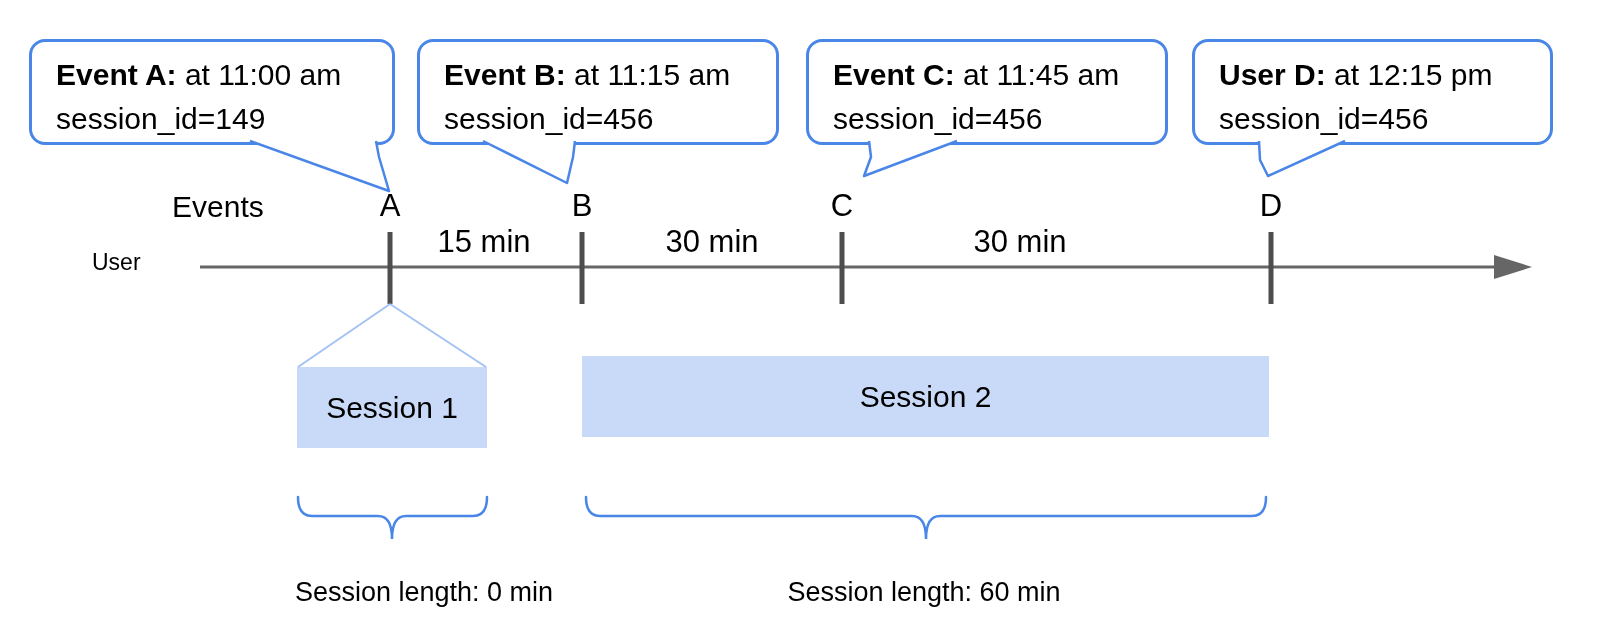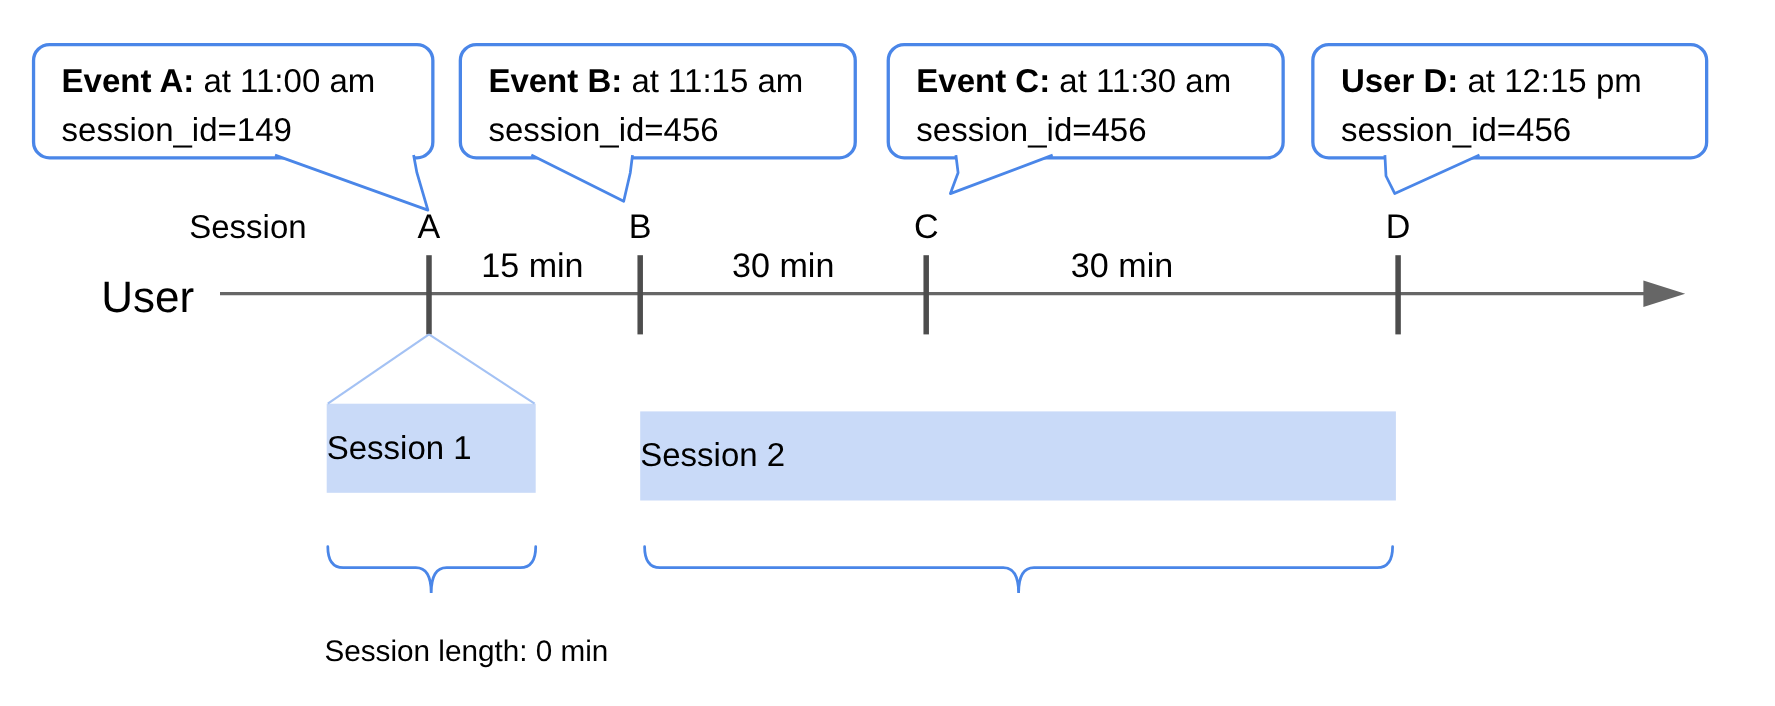--- a/index.html
+++ b/index.html
@@ -32,39 +32,39 @@
     white-space:nowrap;
     z-index:1;
   }
   .callout .b{font-weight:bold;}
   #callout-a{left:29px;width:366px;}
   #callout-b{left:417px;width:362px;}
   #callout-c{left:806px;width:362px;}
   #callout-d{left:1192px;width:361px;}
   .axis-label{position:absolute;font-size:30px;}
   #events-label{left:172px;top:190px;}
-  #user-label{left:92px;top:249px;font-size:40px;}
+  #user-label{left:92px;top:249px;font-size:23px;}
   .event-letter{
     position:absolute;top:188px;
     font-size:31px;
     transform:translateX(-50%);
   }
   .interval-label{
     position:absolute;top:224px;
     font-size:31px;
     transform:translateX(-50%);
   }
   .session-box{
     position:absolute;
     background:var(--light-blue-fill);
-    display:flex;align-items:center;
+    display:flex;align-items:center;justify-content:center;
     font-size:30px;
   }
   #session-1{left:297px;top:367px;width:190px;height:81px;}
-  #session-2{left:582px;top:374px;width:687px;height:81px;}
+  #session-2{left:582px;top:356px;width:687px;height:81px;}
   .length-label{
     position:absolute;top:577px;
     font-size:27px;
     transform:translateX(-50%);
     white-space:nowrap;
   }
   #overlay{
     position:absolute;left:0;top:0;width:1614px;height:642px;
     z-index:10;
     pointer-events:none;
@@ -80,49 +80,50 @@
     <span>at 11:00 am</span><br>
     <span>session_id=149</span>
   </div>
   <div class="callout" id="callout-b">
     <span class="b">Event B:</span>
     <span>at 11:15 am</span><br>
     <span>session_id=456</span>
   </div>
   <div class="callout" id="callout-c">
     <span class="b">Event C:</span>
-    <span>at 11:30 am</span><br>
+    <span>at 11:45 am</span><br>
     <span>session_id=456</span>
   </div>
   <div class="callout" id="callout-d">
     <span class="b">User D:</span>
     <span>at 12:15 pm</span><br>
     <span>session_id=456</span>
   </div>
 
-  <div class="axis-label" id="events-label">Session</div>
+  <div class="axis-label" id="events-label">Events</div>
   <div class="axis-label" id="user-label">User</div>
 
   <div class="event-letter" style="left:390px">A</div>
   <div class="event-letter" style="left:582px">B</div>
   <div class="event-letter" style="left:842px">C</div>
   <div class="event-letter" style="left:1271px">D</div>
 
   <div class="interval-label" style="left:484px">15 min</div>
   <div class="interval-label" style="left:712px">30 min</div>
   <div class="interval-label" style="left:1020px">30 min</div>
 
   <div class="session-box" id="session-1">
     <span>Session 1</span>
   </div>
   <div class="session-box" id="session-2">
     <span>Session 2</span>
   </div>
 
   <div class="length-label" style="left:424px">Session length: 0 min</div>
+  <div class="length-label" style="left:924px">Session length: 60 min</div>
 
   <svg id="overlay" viewBox="0 0 1614 642">
 
     <line x1="200" y1="267" x2="1498" y2="267" stroke="var(--timeline-gray)" stroke-width="3"></line>
     <polygon points="1494,255 1532,267 1494,279" fill="var(--timeline-gray)"></polygon>
 
     <line x1="390" y1="232" x2="390" y2="304" stroke="var(--tick-gray)" stroke-width="5"></line>
     <line x1="582" y1="232" x2="582" y2="304" stroke="var(--tick-gray)" stroke-width="5"></line>
     <line x1="842" y1="232" x2="842" y2="304" stroke="var(--tick-gray)" stroke-width="5"></line>
     <line x1="1271" y1="232" x2="1271" y2="304" stroke="var(--tick-gray)" stroke-width="5"></line>

